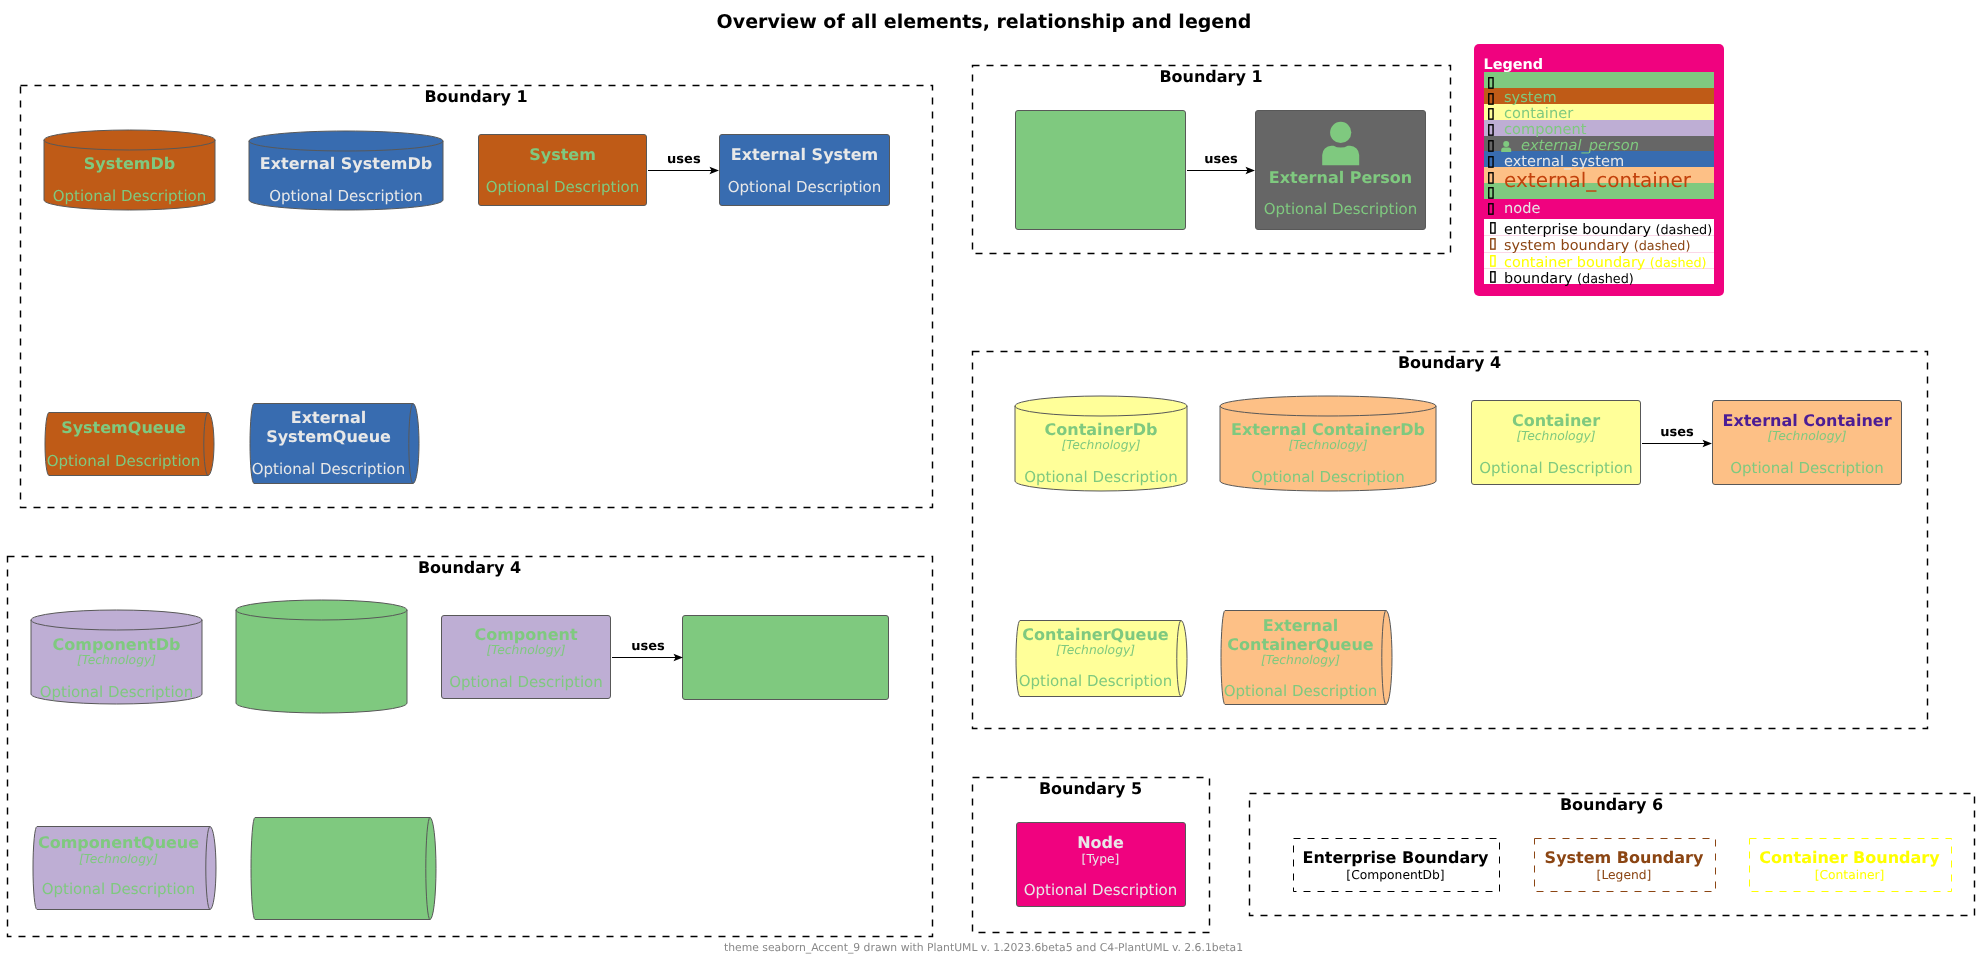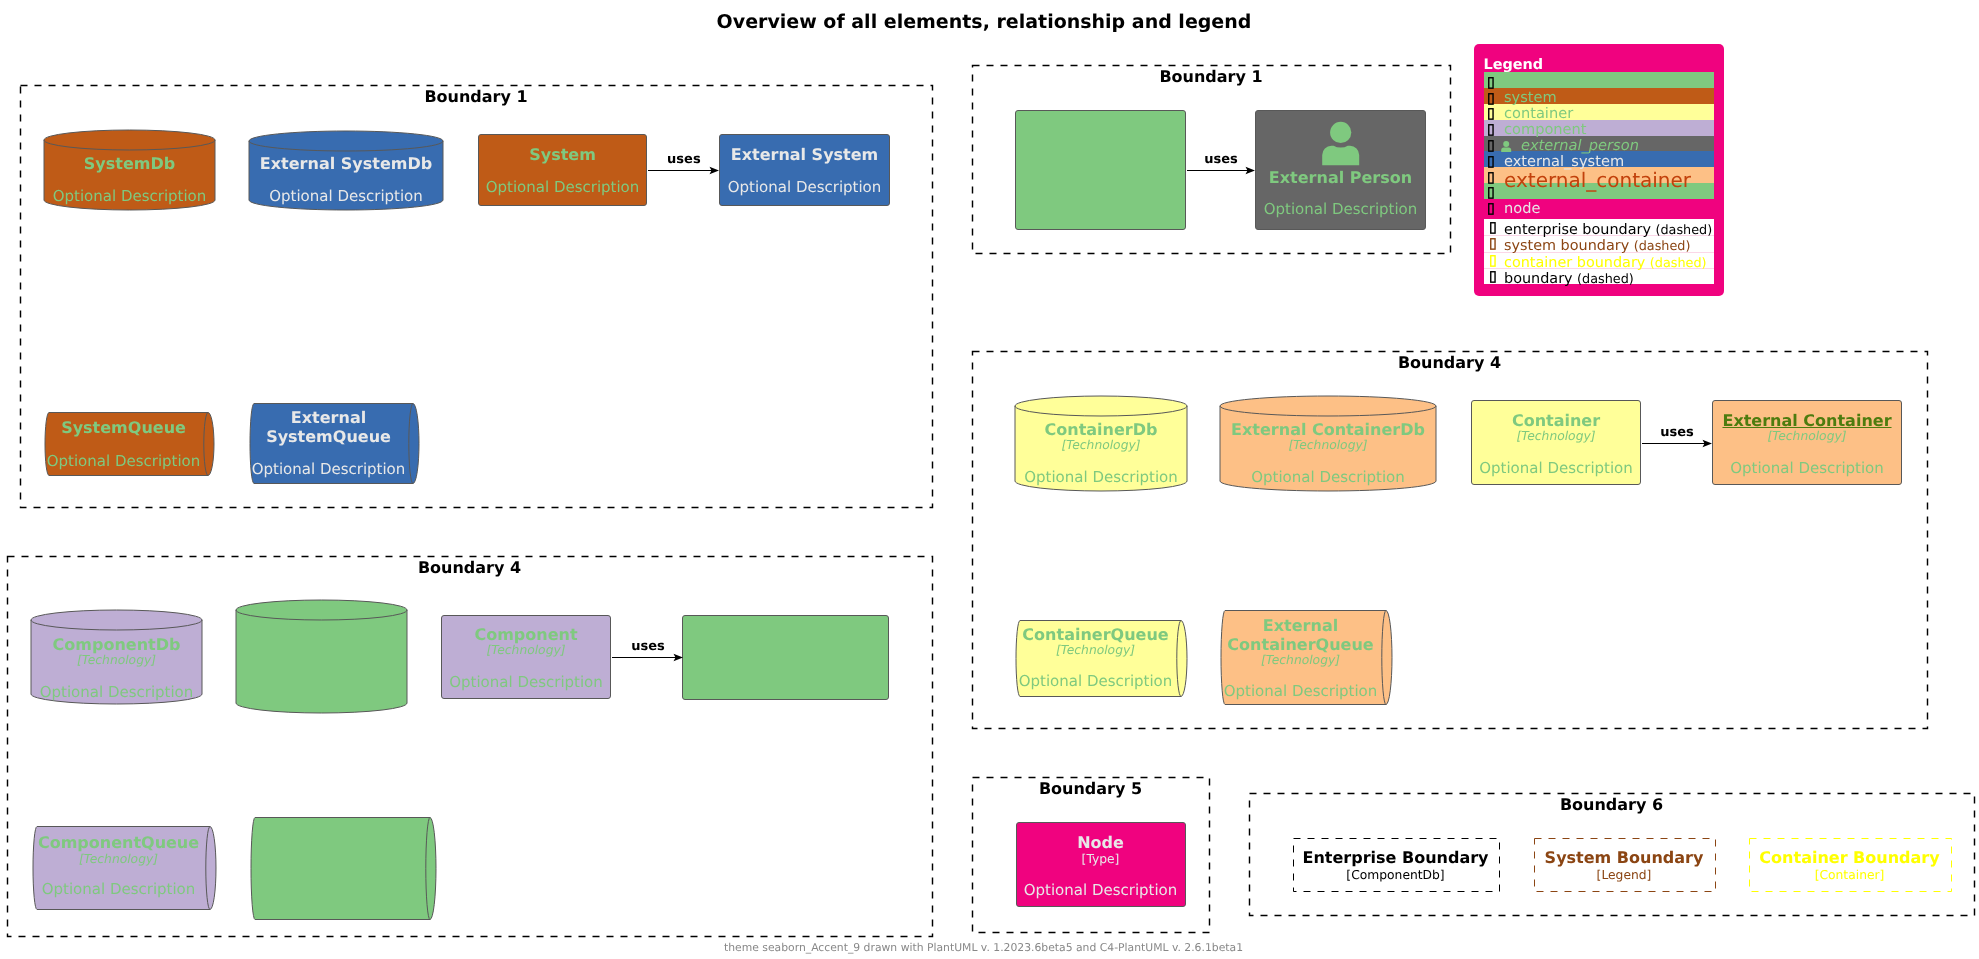--- a/index.html
+++ b/index.html
@@ -134,21 +134,21 @@
       <path d="M0,10 a108.0,10 0 0,0 216,0" fill="none" stroke="#585858" stroke-width="1"></path>
     </svg>
 <div class="txt e-name ctr" style="left:1328.0px;top:422px;color:#7fc97f;">External ContainerDb</div>
 <div class="txt e-tech ctr" style="left:1328.0px;top:439px;color:#7fc97f;">[Technology]</div>
 <div class="txt e-descr ctr" style="left:1328.0px;top:470px;color:#7fc97f;">Optional Description</div>
 <div class="abs shape" style="left:1471px;top:400px;width:170px;height:85px;background:#ffff99;border:1px solid #585858;border-radius:3px;box-sizing:border-box;"></div>
 <div class="txt e-name ctr" style="left:1556.0px;top:413px;color:#7fc97f;">Container</div>
 <div class="txt e-tech ctr" style="left:1556.0px;top:430px;color:#7fc97f;">[Technology]</div>
 <div class="txt e-descr ctr" style="left:1556.0px;top:461px;color:#7fc97f;">Optional Description</div>
 <div class="abs shape" style="left:1712px;top:400px;width:190px;height:85px;background:#fdc086;border:1px solid #585858;border-radius:3px;box-sizing:border-box;"></div>
-<div class="txt e-name ctr" style="left:1807.0px;top:413px;color:#4d7c0f;text-decoration:underline;">External Container</div>
+<div class="txt e-name ctr" style="left:1807.0px;top:413px;color:#4c1d95;">External Container</div>
 <div class="txt e-tech ctr" style="left:1807.0px;top:430px;color:#7fc97f;">[Technology]</div>
 <div class="txt e-descr ctr" style="left:1807.0px;top:461px;color:#7fc97f;">Optional Description</div>
 <svg class="abs" style="left:1642px;top:437px;" width="72" height="13">
       <line x1="0" y1="6.5" x2="63" y2="6.5" stroke="#000" stroke-width="1.2"></line>
       <path d="M60.5,2.8 L70,6.5 L60.5,10.2 L62.5,6.5 Z" fill="#000"></path>
     </svg>
 <div class="txt rel-lbl ctr" style="left:1677px;top:426.2px;">uses</div>
 <svg class="abs" style="left:1016px;top:620px;" width="172" height="77" viewBox="0 0 172 77">
       <path d="M4.0,0.5 a4.0,38.0 0 0,0 0,76 L165.0,76.5 a6.0,38.0 0 0,0 0,-76 Z" fill="#ffff99" stroke="#585858" stroke-width="1"></path>
       <path d="M165.0,0.5 a4.199999999999999,38.0 0 0,0 0,76" fill="none" stroke="#585858" stroke-width="1"></path>

